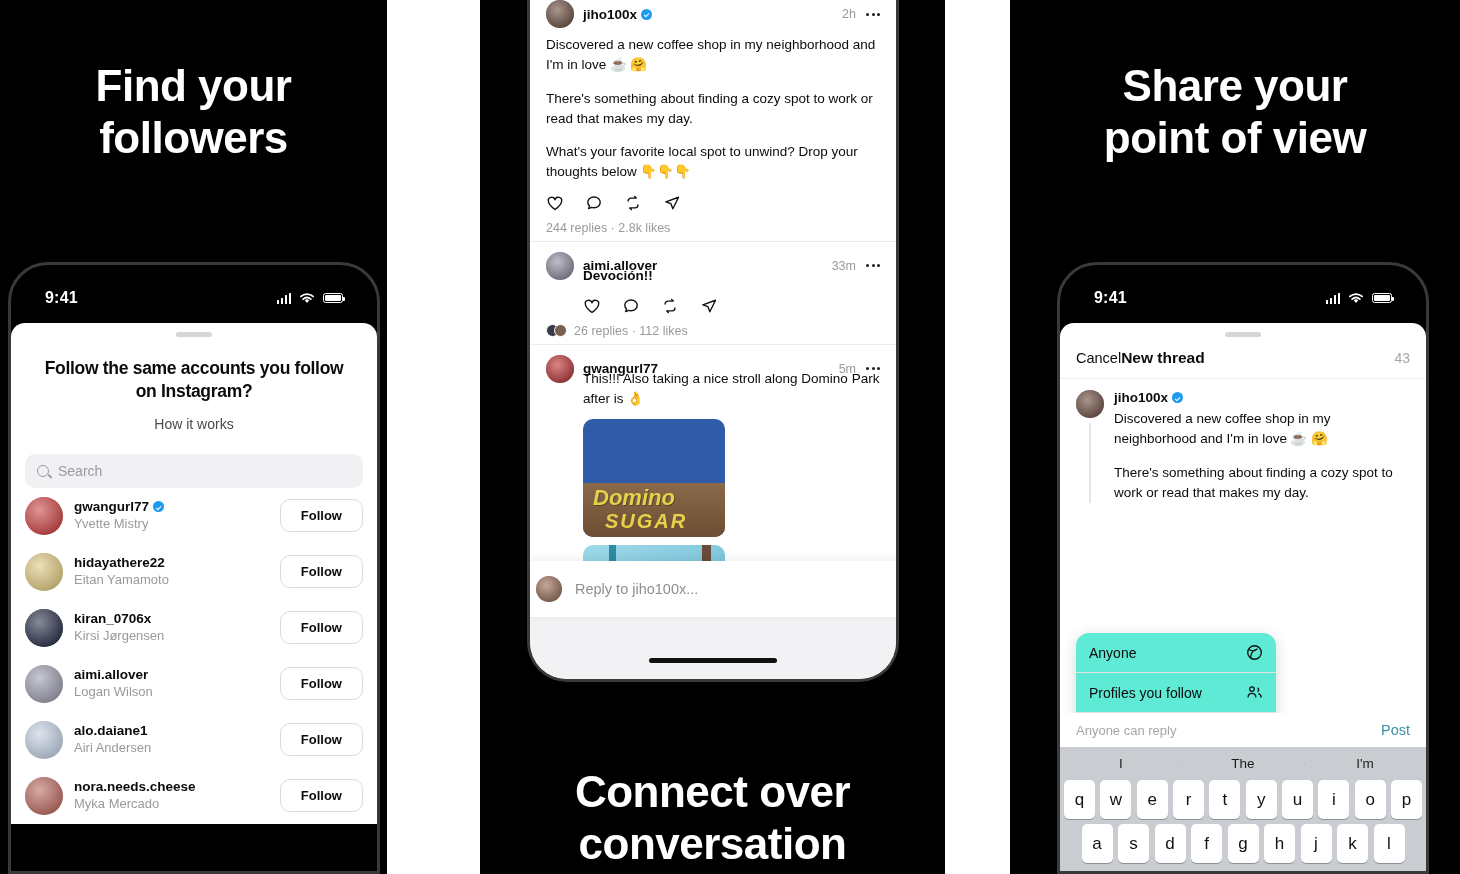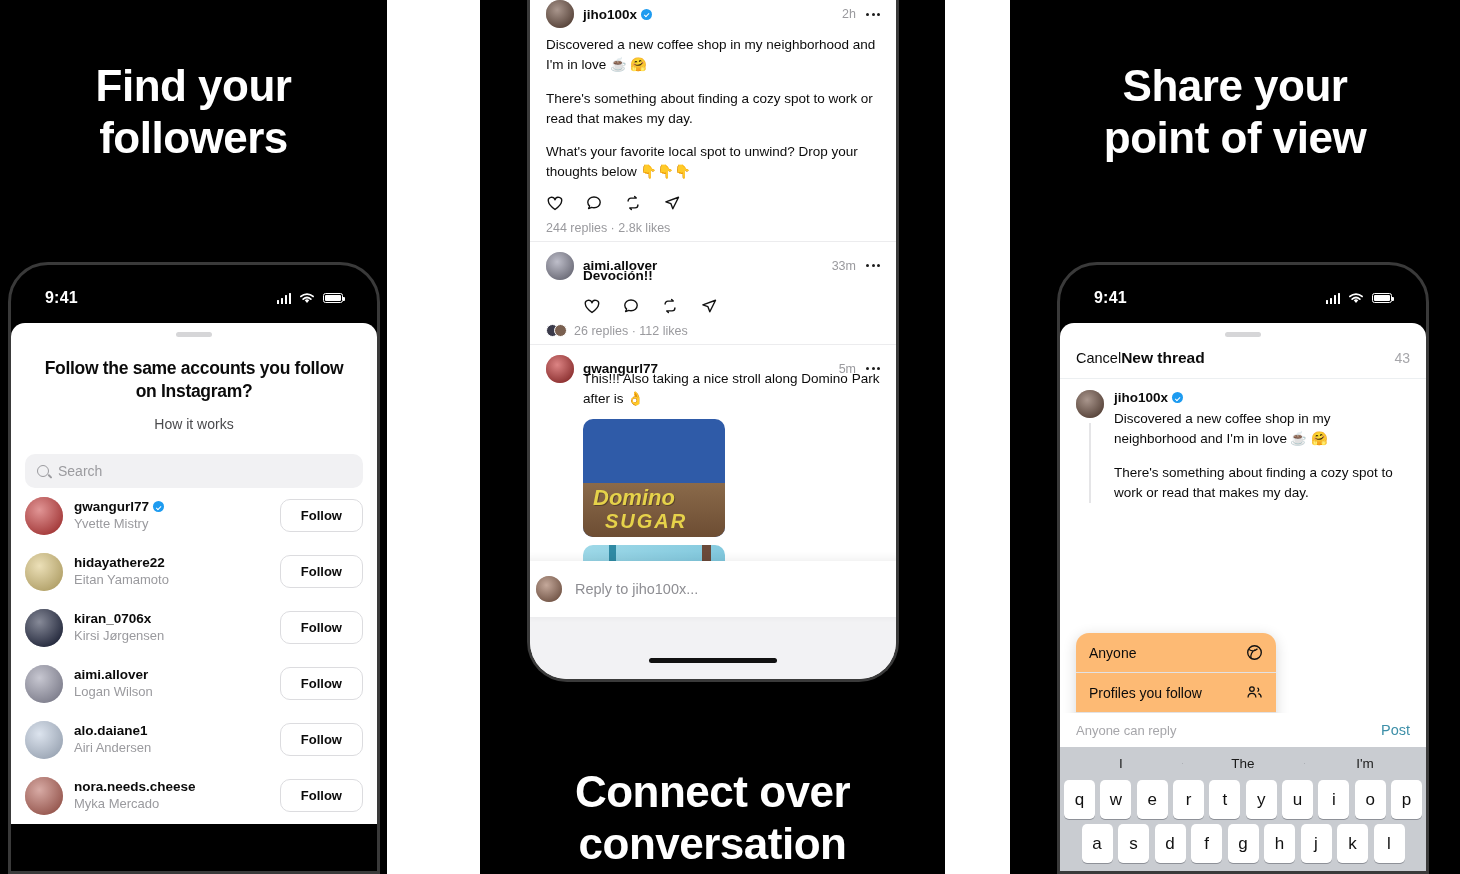--- a/index.html
+++ b/index.html
@@ -154,21 +154,21 @@
   .nt-post { padding:11px 16px 8px; display:flex; gap:10px; }
   .nt-left { display:flex; flex-direction:column; align-items:center; flex:none; }
   .nt-line { width:1.5px; flex:1; background:#e5e5e7; margin-top:5px; }
   .nt-body { flex:1; }
   .nt-handle { font-size:13.5px; font-weight:700; color:#0b0b0b; display:flex; align-items:center; gap:4px; }
   .nt-text { font-size:13.5px; line-height:1.5; color:#0b0b0b; margin-top:4px; }
   .nt-text p + p { margin-top:13px; }
 
   .audience-menu {
     position:absolute; left:16px; top:310px; width:200px;
-    background:#fdba74; border-radius:13px; overflow:hidden;
+    background:#5eead4; border-radius:13px; overflow:hidden;
     box-shadow:0 3px 14px rgba(0,0,0,.16);
   }
   .am-item { display:flex; align-items:center; padding:11px 13px; gap:10px;
              border-bottom:1px solid #e2e2e4; }
   .am-item:last-child { border-bottom:none; }
   .am-label { flex:1; font-size:14px; color:#0b0b0b; }
   .am-ico { width:17px; height:17px; flex:none; }
 
   .nt-footer { position:absolute; left:0; right:0; bottom:124px;
                display:flex; align-items:center; padding:9px 16px; background:#fff;justify-content:flex-end; }

